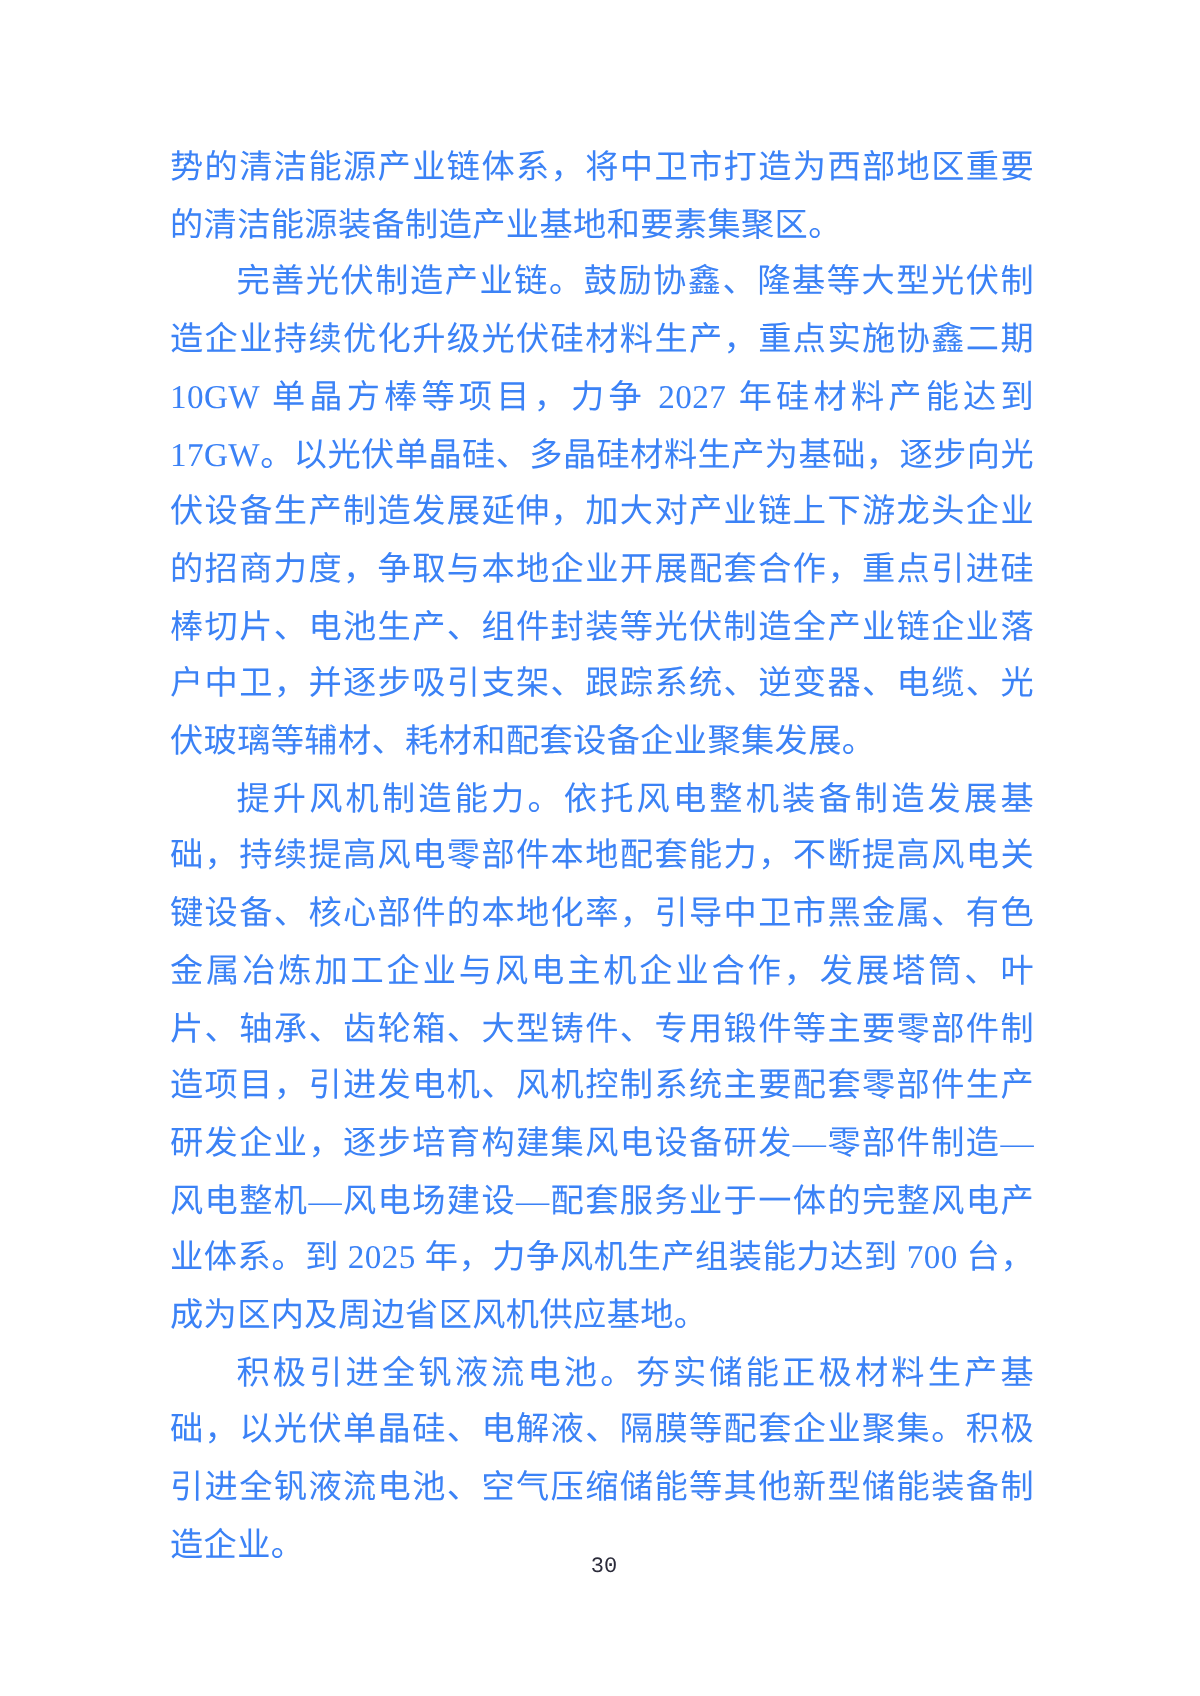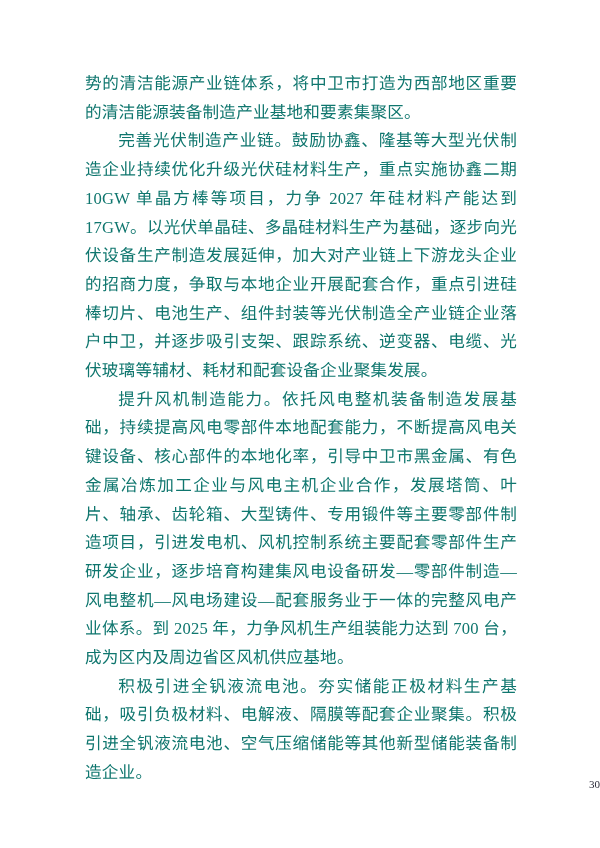--- a/index.html
+++ b/index.html
@@ -14,21 +14,21 @@
     background: #ffffff;
     overflow: hidden;
     font-family: "Liberation Serif", "DejaVu Serif", serif;
     box-sizing: border-box;
   }
   .content {
     position: absolute;
     left: 85px;
     top: 70px;
     width: 432px;
-    color: #0f766e;
+    color: #3b82f6;
     font-size: 16.6px;
     line-height: 28.7px;
     text-align: justify;
     text-justify: inter-character;
     letter-spacing: 0.2px;
   }
   .content p {
     margin: 0;
     padding: 0;
   }
@@ -36,30 +36,30 @@
     text-indent: 2em;
   }
   .lead {
     font-weight: normal;
   }
   .page-number {
     position: absolute;
     left: 4px;
     right: 0;
     top: 778px;
-    text-align: right;
+    text-align: center;
     font-size: 11px;
     color: #2b2b3a;
-    font-family: Liberation Serif, serif;
+    font-family: Liberation Mono, monospace;
   }
 </style>
 </head>
 <body>
 
 <div class="page">
   <div class="content">
     <p><span class="lead"></span><span>势的清洁能源产业链体系，将中卫市打造为西部地区重要的清洁能源装备制造产业基地和要素集聚区。</span></p>
     <p class="indent"><span class="lead">完善光伏制造产业链。</span><span>鼓励协鑫、隆基等大型光伏制造企业持续优化升级光伏硅材料生产，重点实施协鑫二期 10GW 单晶方棒等项目，力争 2027 年硅材料产能达到 17GW。以光伏单晶硅、多晶硅材料生产为基础，逐步向光伏设备生产制造发展延伸，加大对产业链上下游龙头企业的招商力度，争取与本地企业开展配套合作，重点引进硅棒切片、电池生产、组件封装等光伏制造全产业链企业落户中卫，并逐步吸引支架、跟踪系统、逆变器、电缆、光伏玻璃等辅材、耗材和配套设备企业聚集发展。</span></p>
     <p class="indent"><span class="lead">提升风机制造能力。</span><span>依托风电整机装备制造发展基础，持续提高风电零部件本地配套能力，不断提高风电关键设备、核心部件的本地化率，引导中卫市黑金属、有色金属冶炼加工企业与风电主机企业合作，发展塔筒、叶片、轴承、齿轮箱、大型铸件、专用锻件等主要零部件制造项目，引进发电机、风机控制系统主要配套零部件生产研发企业，逐步培育构建集风电设备研发—零部件制造—风电整机—风电场建设—配套服务业于一体的完整风电产业体系。到 2025 年，力争风机生产组装能力达到 700 台，成为区内及周边省区风机供应基地。</span></p>
-    <p class="indent"><span class="lead">积极引进全钒液流电池。</span><span>夯实储能正极材料生产基础，吸引负极材料、电解液、隔膜等配套企业聚集。积极引进全钒液流电池、空气压缩储能等其他新型储能装备制造企业。</span></p>
+    <p class="indent"><span class="lead">积极引进全钒液流电池。</span><span>夯实储能正极材料生产基础，以光伏单晶硅、电解液、隔膜等配套企业聚集。积极引进全钒液流电池、空气压缩储能等其他新型储能装备制造企业。</span></p>
   </div>
   <div class="page-number">30</div>
 </div>
 
 </body></html>

